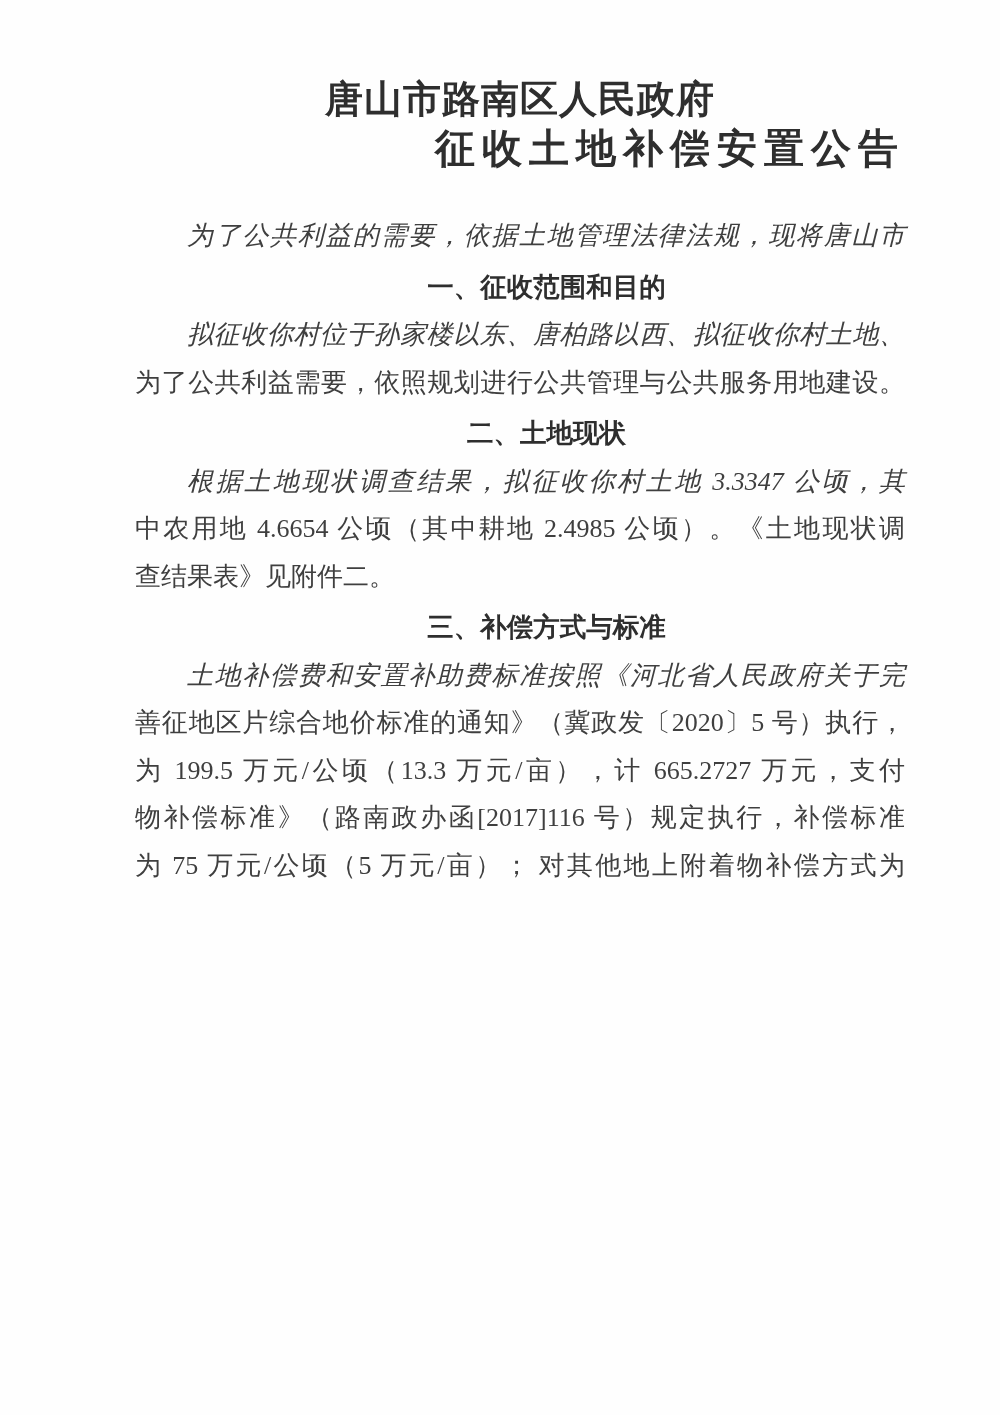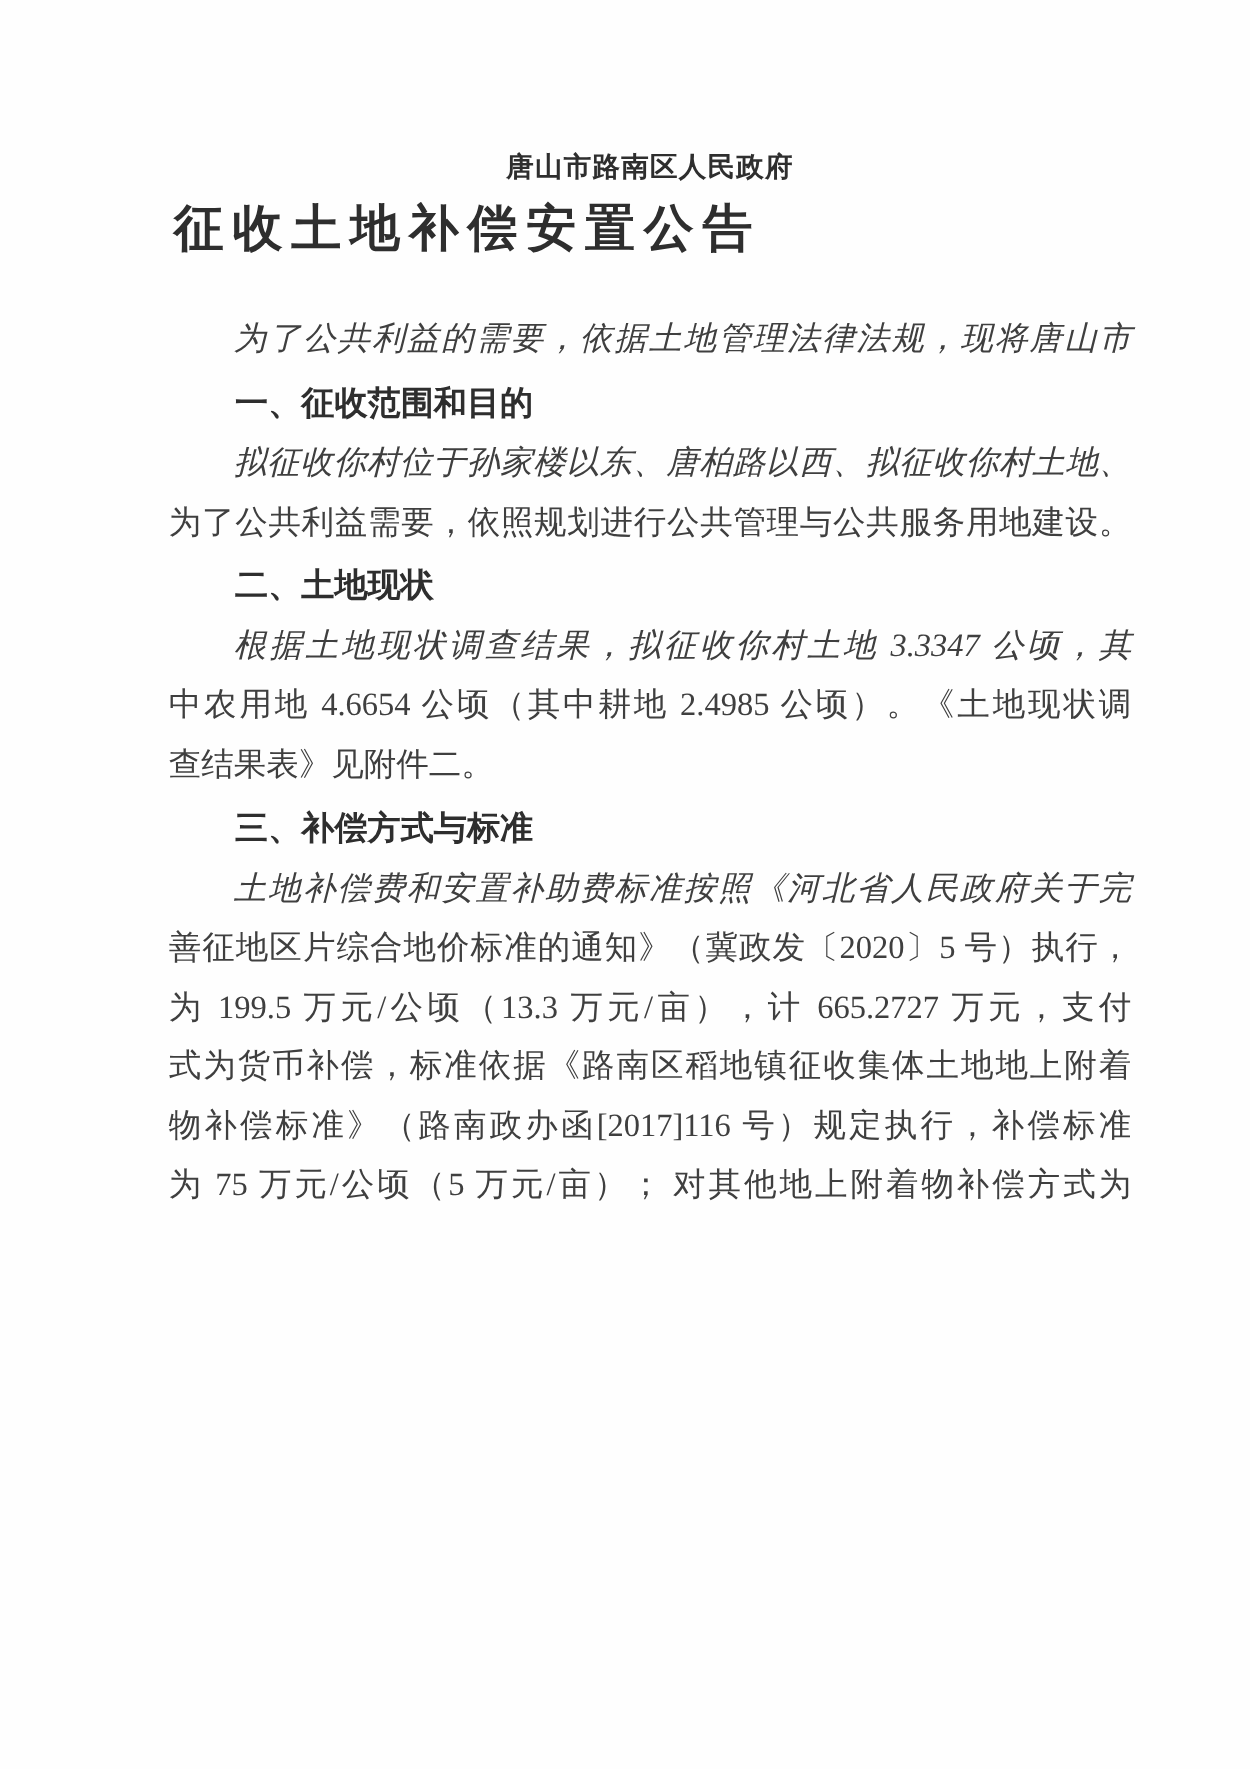--- a/index.html
+++ b/index.html
@@ -15,36 +15,36 @@
     overflow: hidden;
     font-family: "Liberation Serif", "DejaVu Serif", serif;
   }
   .doc {
     position: absolute;
     left: 135px;
     top: 0;
     width: 770px;
   }
   .title1 {
-    margin-top: 111px;
+    margin-top: 76px;
     line-height: 46px;
-    font-size: 22px;
+    font-size: 38px;
     font-weight: bold;
     letter-spacing: 1px;
     text-align: center;
     color: #2e2e2e;
     font-family: "Liberation Sans", "DejaVu Sans", sans-serif;
   }
   .title2 {
     line-height: 52px;
     font-size: 40px;
     font-weight: bold;
     letter-spacing: 7px;
     padding-left: 4px;
-    text-align: left;
+    text-align: right;
     color: #2e2e2e;
     font-family: "Liberation Sans", "DejaVu Sans", sans-serif;
   }
   .body-text {
     margin-top: 38px;
     color: #3f3f3f;
   }
   .line {
     line-height: 47.5px;
     font-size: 26px;
@@ -59,20 +59,21 @@
     text-align-last: justify;
     text-justify: inter-character;
   }
   .heading {
     text-indent: 2em;
     font-weight: bold;
     color: #2e2e2e;
     margin-top: 4px;
     font-family: "Liberation Sans", "DejaVu Sans", sans-serif;
     font-size: 26.5px;
+    text-align: center;
   }
 </style>
 </head>
 <body>
 
 <div class="page">
   <div class="doc">
 
     <div class="title1">唐山市路南区人民政府</div>
 
@@ -84,19 +85,18 @@
       <div class="line indent just">拟征收你村位于孙家楼以东、唐柏路以西、拟征收你村土地、</div>
       <div class="line just">为了公共利益需要，依照规划进行公共管理与公共服务用地建设。</div>
       <div class="line heading">二、土地现状</div>
       <div class="line indent just">根据土地现状调查结果，拟征收你村土地 3.3347 公顷，其</div>
       <div class="line just">中农用地 4.6654 公顷（其中耕地 2.4985 公顷）。《土地现状调</div>
       <div class="line">查结果表》见附件二。</div>
       <div class="line heading">三、补偿方式与标准</div>
       <div class="line indent just">土地补偿费和安置补助费标准按照《河北省人民政府关于完</div>
       <div class="line just">善征地区片综合地价标准的通知》（冀政发〔2020〕5 号）执行，</div>
       <div class="line just">为 199.5 万元/公顷（13.3 万元/亩），计 665.2727 万元，支付</div>
-      <div class="line just">式为货币补偿，标准依据《路南区稻地镇征收集体土地地上附着</div>
       <div class="line just">物补偿标准》（路南政办函[2017]116 号）规定执行，补偿标准</div>
       <div class="line just">为 75 万元/公顷（5 万元/亩）； 对其他地上附着物补偿方式为</div>
     </div>
 
   </div>
 </div>
 
 </body></html>

